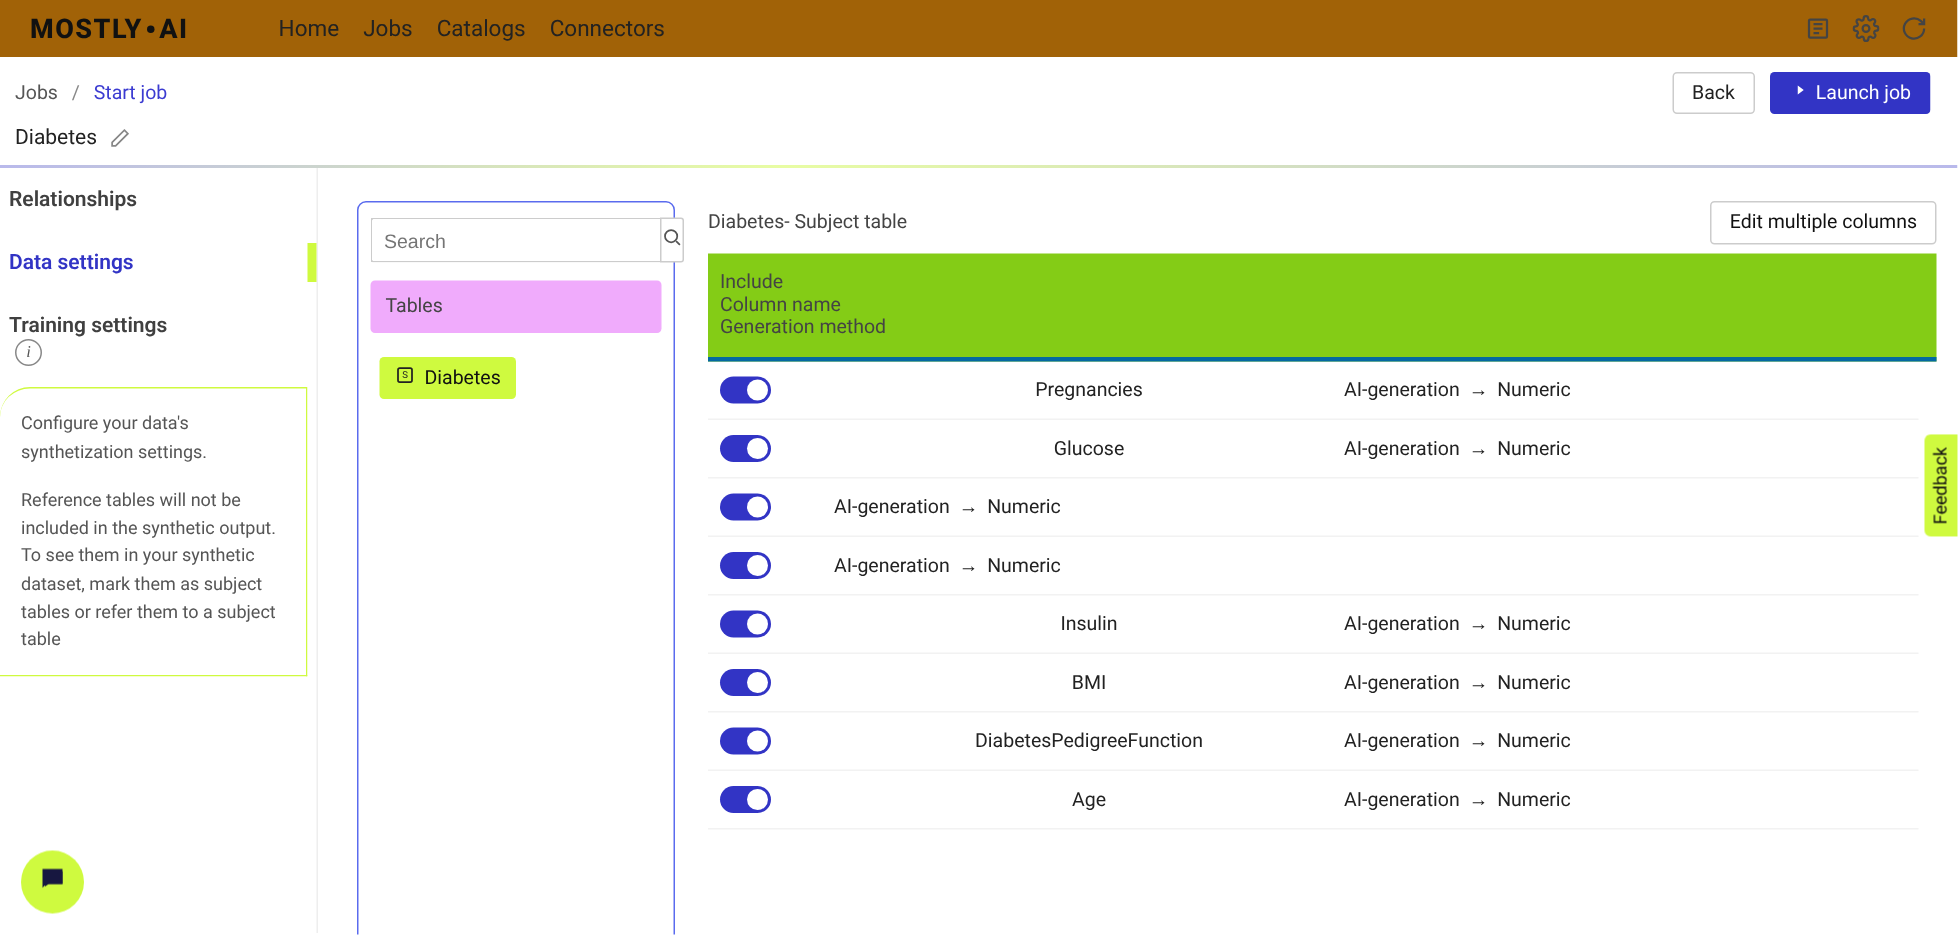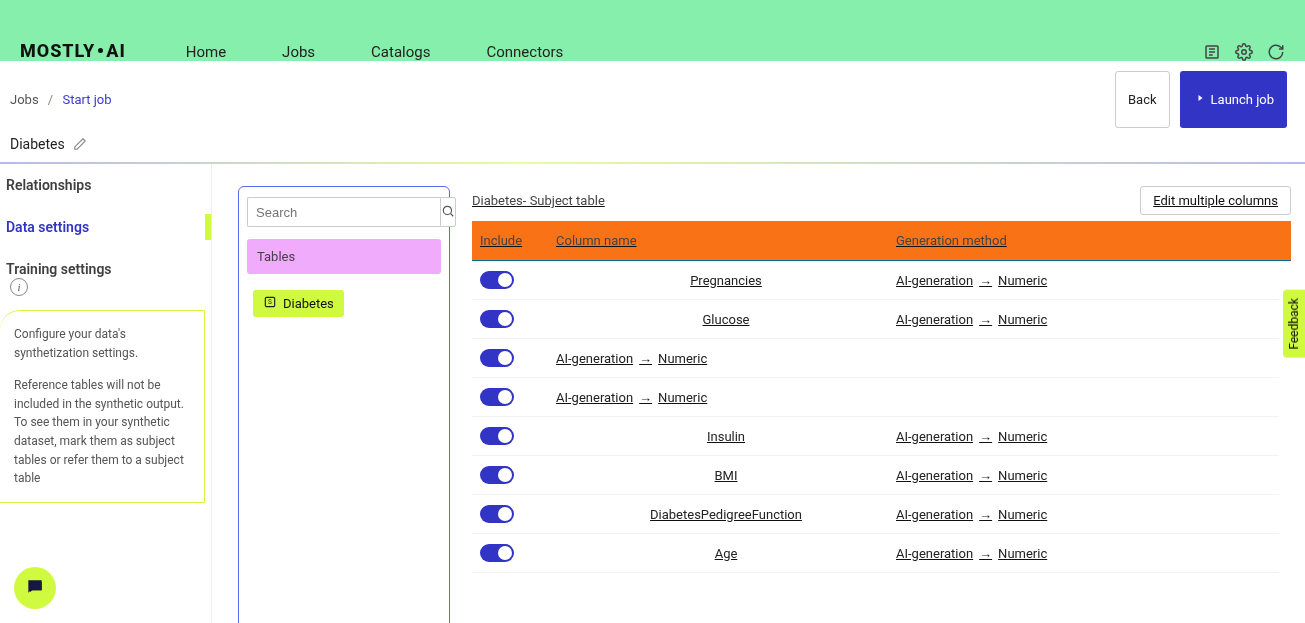--- a/index.html
+++ b/index.html
@@ -1,32 +1,32 @@
 <!DOCTYPE html>
 <html><head>
 <meta charset="utf-8">
 <style>
   * { box-sizing: border-box; margin: 0; padding: 0; }
   body { font-family: -apple-system, BlinkMacSystemFont, "Segoe UI", Roboto, Arial, sans-serif; font-size: 14px; color: #111; background: #fff; width: 1305px; height: 623px; overflow: hidden; position: relative; }
-  .topbar { display: flex; align-items: flex-end; height: 61px; background: #86efac; padding: 0 20px; }
+  .topbar { display: flex; align-items: center; height: 38px; background: #a16207; padding: 0 20px; }
   .logo { font-weight: 800; letter-spacing: 1px; font-size: 18px; color: #111; display: flex; align-items: center; }
   .logo .dot { display:inline-block; width:5px; height:5px; background:#111; border-radius:50%; margin:0 3px; vertical-align: middle; }
-  .nav { display: flex; gap: 56px; margin-left: 60px; flex: 1; }
+  .nav { display: flex; gap: 16px; margin-left: 60px; flex: 1; }
   .nav-item { color: #222; font-size: 15px; cursor: pointer; }
   .top-icons { display: flex; gap: 14px; align-items: center; }
   .top-icon { width: 18px; height: 18px; display:flex; align-items:center; justify-content:center; color:#444; cursor:pointer; }
   .top-icon svg { width:18px; height:18px; }
 
   .breadcrumb-bar { display:flex; align-items:center; justify-content: space-between; padding: 10px 18px 4px 10px; gap: 41px; }
   .breadcrumbs { font-size: 13px; color: #555; }
   .breadcrumbs .bc-link { cursor:pointer; color:#555; }
   .breadcrumbs .bc-sep { margin: 0 6px; color:#888; }
   .breadcrumbs .bc-active { color: #3b3bd1; }
   .btn-row { display:flex; gap:10px; }
-  .btn { display:flex; align-items:center; gap:6px; padding:20px 12px; border-radius:3px; font-size:13px; cursor:pointer; border:1px solid transparent; }
+  .btn { display:flex; align-items:center; gap:6px; padding:5px 12px; border-radius:3px; font-size:13px; cursor:pointer; border:1px solid transparent; }
   .btn-secondary { background:#fff; border-color:#ccc; color:#222; }
   .btn-primary { background:#3234c5; color:#fff; }
   .btn-primary svg { width:12px; height:12px; fill:#fff; }
 
   .job-title { display:flex; align-items:center; gap:8px; padding: 4px 10px 10px 10px; font-size:14px; color:#222; }
   .edit-ic { width:14px; height:14px; color:#888; cursor:pointer; }
 
   .divider-grad { height:2px; background: linear-gradient(90deg, rgba(60,60,200,0.6) 0%, rgba(207,250,63,0.8) 40%, rgba(60,60,200,0.6) 100%); opacity:0.6; }
 
   .main-area { display:flex; height: calc(623px - 113px); }
@@ -45,26 +45,26 @@
 
   .tables-panel { width: 212px; border:1.5px solid #5a6bee; border-radius:6px; padding:10px 8px 8px 8px; height: 525px; }
   .search-row { display:flex; height:30px; }
   .search-row input { flex:1; border:1px solid #ccc; border-right:none; border-radius:2px 0 0 2px; padding:0 8px; font-size:13px; outline:none; }
   .search-btn { width:30px; border:1px solid #ccc; border-radius:0 2px 2px 0; background:#fff; display:flex; align-items:center; justify-content:center; cursor:pointer; }
   .search-btn svg { width:14px; height:14px; stroke:#555; }
   .tables-hdr { background:#f0abfc; padding:10px 10px; font-size:13px; color:#444; margin-top:12px; border-radius:3px; }
   .table-entry { display:inline-flex; align-items:center; gap:6px; background:#CFFA3F; padding:5px 10px; margin: 16px 0 0 6px; border-radius:3px; font-size:13px; cursor:pointer; }
   .table-entry svg { width:14px; height:14px; }
 
-  .cols-panel { flex:1; display:flex; flex-direction:column;text-decoration:underline; }
+  .cols-panel { flex:1; display:flex; flex-direction:column; }
   .cols-head { display:flex; justify-content:space-between; align-items:center; margin-bottom:6px; }
   .subject-lbl { font-size:13px; color:#444; }
   .edit-mult { border:1px solid #ccc; background:#fff; padding:6px 12px; font-size:13px; border-radius:3px; cursor:pointer; }
 
-  .cols-header-row { display:flex; background:#f97316; padding:12px 8px; border-bottom:1px solid #0369a1; font-size:13px; color:#444; }
+  .cols-header-row { display:flex; background:#84cc16; padding:12px 8px; border-bottom:3px solid #0369a1; font-size:13px; color:#444;flex-direction:column; }
   .col-inc { width:76px; }
   .col-name { flex:1; max-width: 340px; }
   .col-method { flex:1; }
 
   .cols-body { position:relative; overflow:hidden; flex:1; }
   .cols-scroll { overflow-y:auto; height:100%; padding-right:12px;text-align:center; }
   .row { display:flex; align-items:center; padding:10px 8px; border-bottom:1px solid #f2f2f2; font-size:13px; color:#222; cursor:pointer; }
   .toggle { width:34px; height:18px; background:#3234c5; border-radius:10px; position:relative; cursor:pointer; }
   .toggle::after { content:""; position:absolute; right:2px; top:2px; width:14px; height:14px; background:#fff; border-radius:50%; }
   .method-text { display:flex; align-items:center; gap:6px; }

